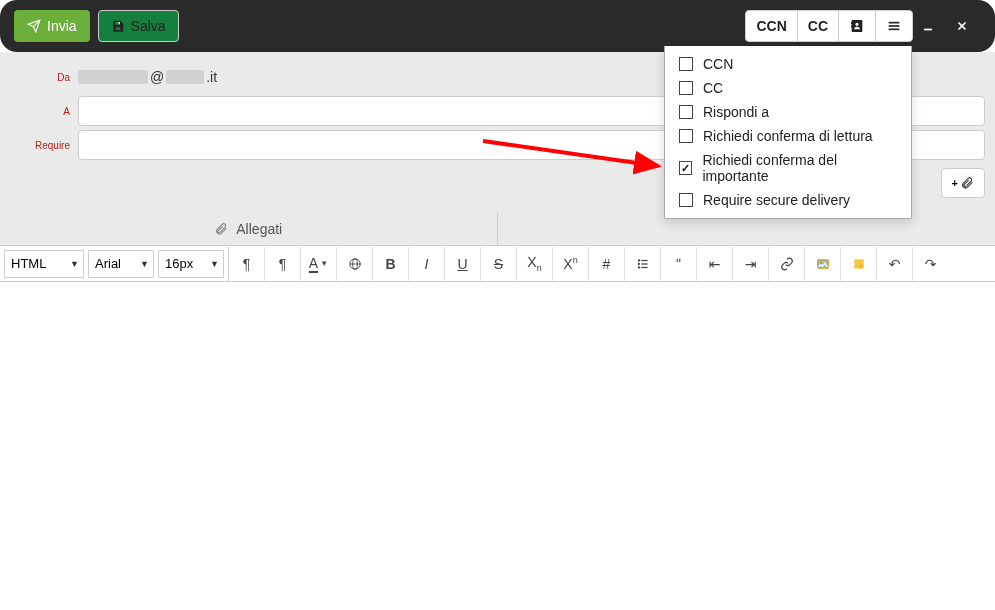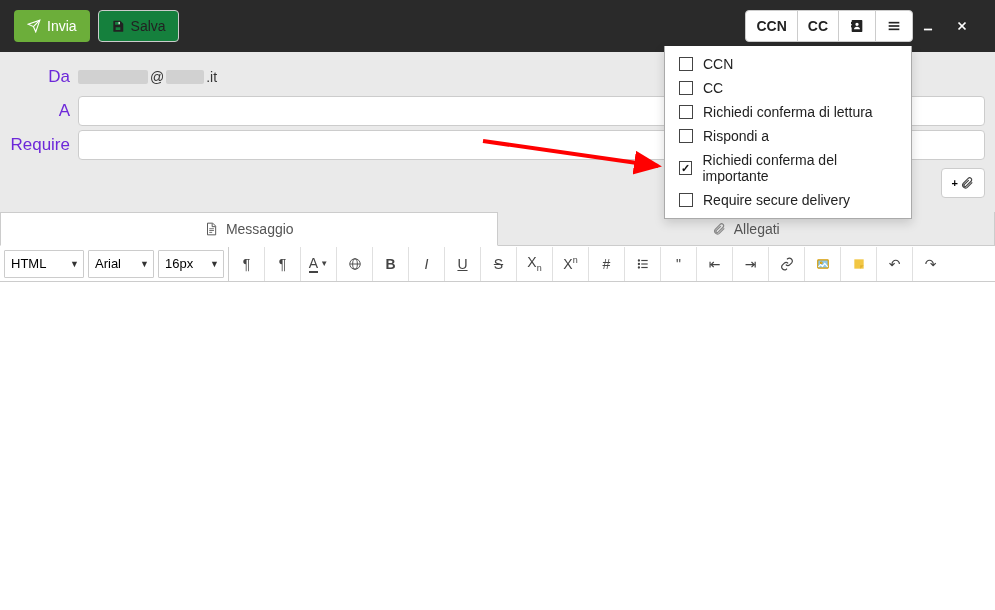--- a/index.html
+++ b/index.html
@@ -12,20 +12,21 @@
     overflow: hidden;
   }
   
   .topbar {
     background: #2a2a2a;
     height: 52px;
     display: flex;
     align-items: center;
     padding: 0 14px;
     gap: 8px;
+    border-radius: 17px;
   }
   .btn {
     display: inline-flex;
     align-items: center;
     gap: 6px;
     height: 32px;
     padding: 0 12px;
     border-radius: 4px;
     font-size: 14px;
     cursor: pointer;
@@ -76,22 +77,22 @@
   }
   .formrow {
     display: flex;
     align-items: center;
     gap: 8px;
     min-height: 34px;
   }
   .formrow .label {
     width: 60px;
     text-align: right;
-    color: #6d28d9;
-    font-size: 17px;
+    color: #b91c1c;
+    font-size: 10px;
   }
   .static-from {
     display: flex;
     align-items: center;
     gap: 2px;
     color: #333;
   }
   .redact {
     display: inline-block;
     height: 14px;
@@ -327,31 +328,20 @@
       <span>
         <svg width="14" height="14" viewBox="0 0 24 24" fill="none" stroke="#444" stroke-width="2">
             <path d="M21 11l-8.5 8.5a5 5 0 0 1-7-7L14 4a3.5 3.5 0 0 1 5 5l-8.5 8.5a2 2 0 0 1-3-3L15 7"></path>
           </svg>
       </span>
     </div>
   </div>
 </div>
 
 <div class="tabs">
-  <div class="tab active">
-    <span class="icon">
-      <svg width="14" height="14" viewBox="0 0 24 24" fill="#444">
-          <path d="M6 2h9l5 5v15H6V2zm8 1v5h5" fill="none" stroke="#444" stroke-width="1.5"></path>
-          <rect x="9" y="11" width="8" height="1.3"></rect>
-          <rect x="9" y="14" width="8" height="1.3"></rect>
-          <rect x="9" y="17" width="5" height="1.3"></rect>
-        </svg>
-    </span>
-    <span>Messaggio</span>
-  </div>
   <div class="tab">
     <span class="icon">
       <svg width="14" height="14" viewBox="0 0 24 24" fill="none" stroke="#888" stroke-width="2">
           <path d="M21 11l-8.5 8.5a5 5 0 0 1-7-7L14 4a3.5 3.5 0 0 1 5 5l-8.5 8.5a2 2 0 0 1-3-3L15 7"></path>
         </svg>
     </span>
     <span>Allegati</span>
   </div>
 </div>
 
@@ -472,25 +462,25 @@
   <div class="menu-item">
     <span class="check"></span>
     <span>CCN</span>
   </div>
   <div class="menu-item">
     <span class="check"></span>
     <span>CC</span>
   </div>
   <div class="menu-item">
     <span class="check"></span>
+    <span>Rispondi a</span>
+  </div>
+  <div class="menu-item">
+    <span class="check"></span>
     <span>Richiedi conferma di lettura</span>
-  </div>
-  <div class="menu-item">
-    <span class="check"></span>
-    <span>Rispondi a</span>
   </div>
   <div class="menu-item">
     <span class="check checked"></span>
     <span>Richiedi conferma del importante</span>
   </div>
   <div class="menu-item">
     <span class="check"></span>
     <span>Require secure delivery</span>
   </div>
 </div>

